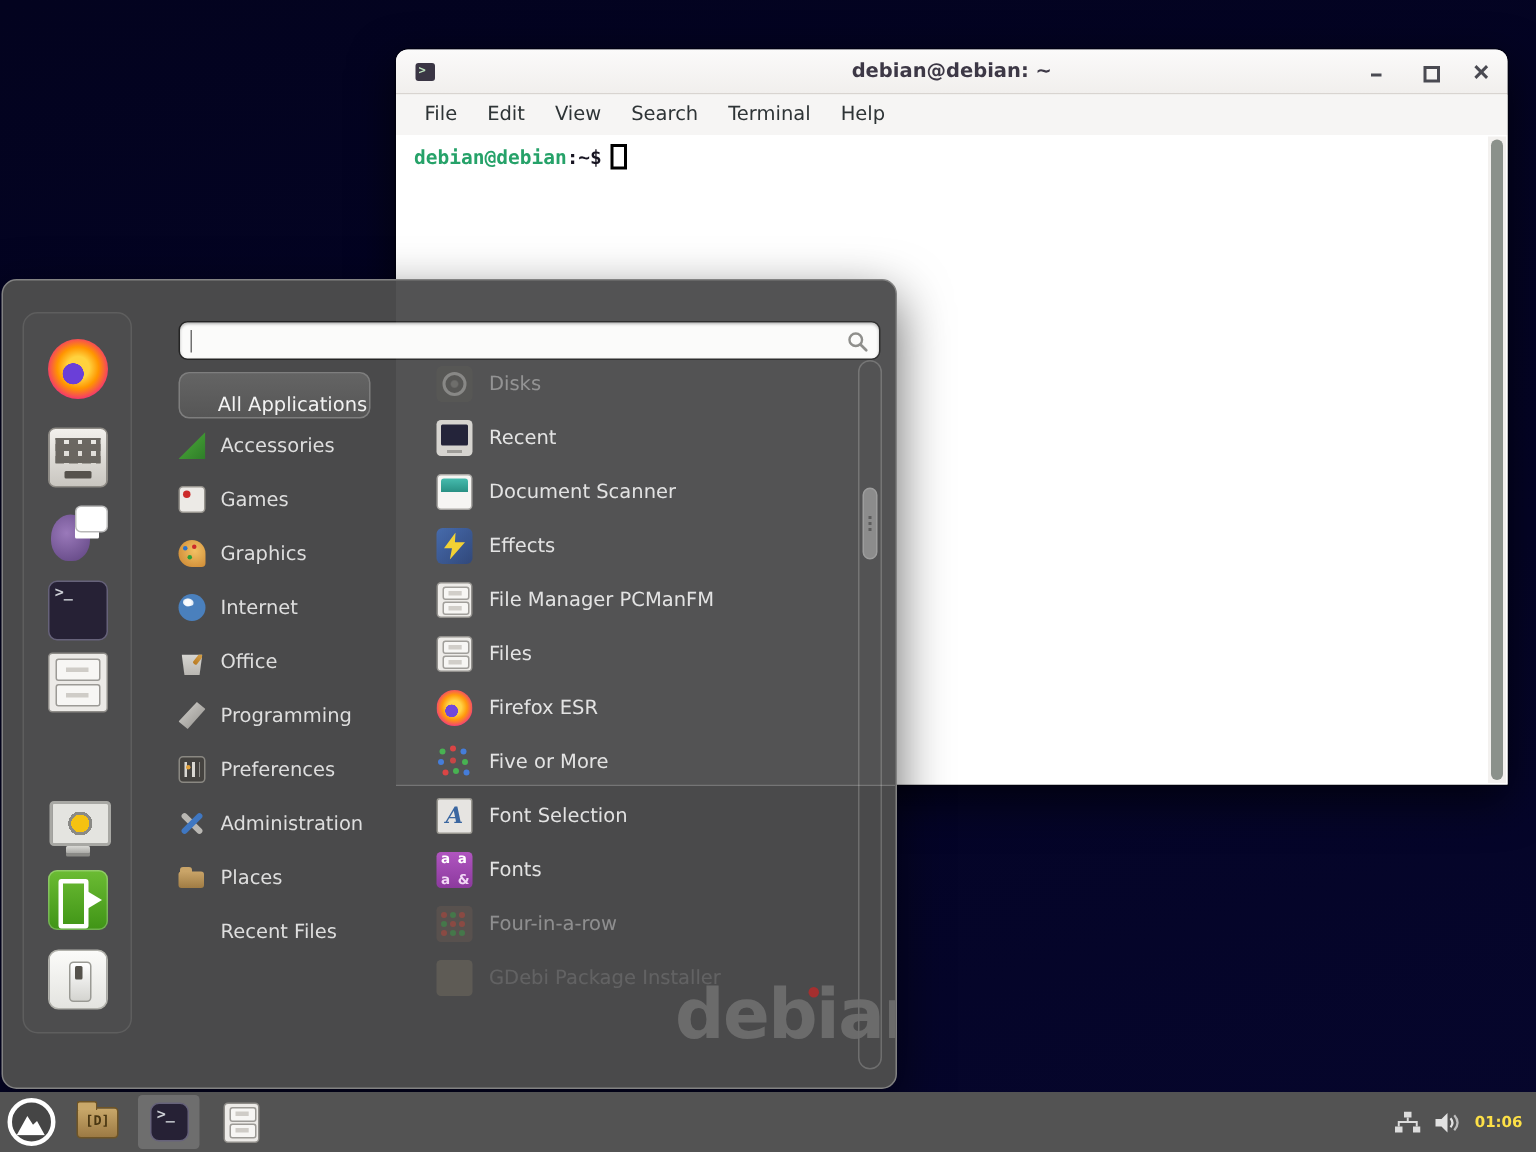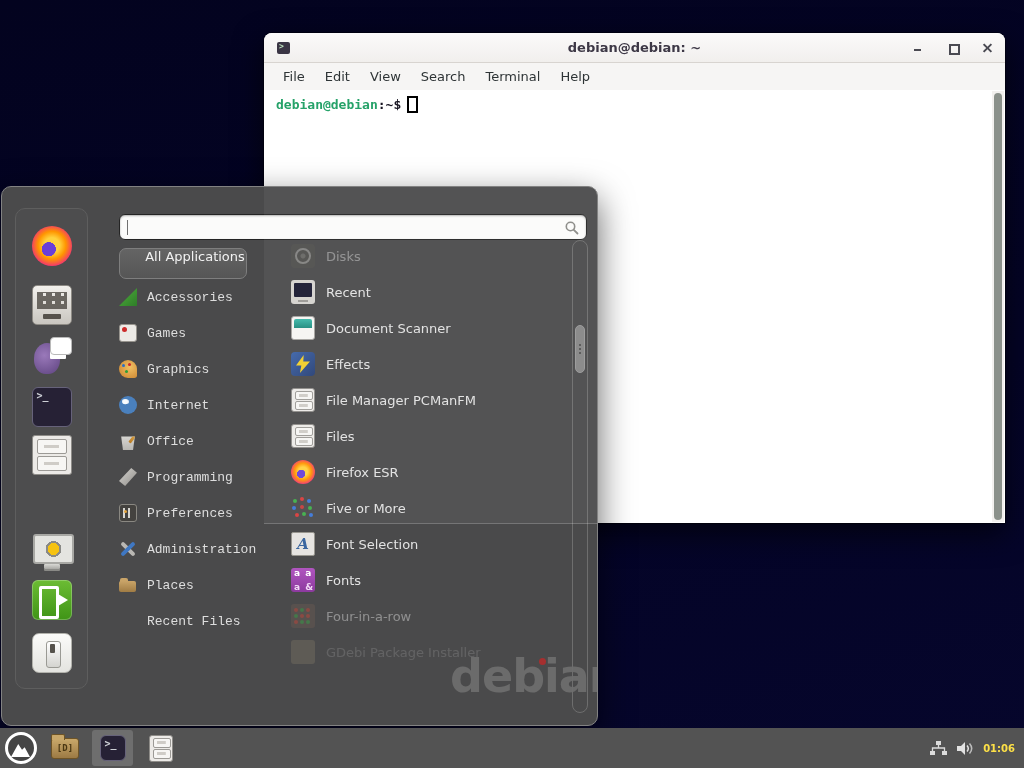--- a/index.html
+++ b/index.html
@@ -58,26 +58,26 @@
     background:#fbfbfa;border:1px solid #242424;border-radius:6px;
     box-shadow:inset 0 1px 2px rgba(0,0,0,.3);}
   #search-input{position:absolute;inset:0;border:none;background:transparent;outline:none;
     font:13px "DejaVu Sans",sans-serif;padding:0 24px 0 8px;color:#333;}
   .caret{position:absolute;left:7px;top:5px;width:1px;height:15px;background:#707070;}
   .mag{position:absolute;right:6px;top:5px;width:16px;height:16px;}
 
   
   #all-apps-btn{position:absolute;left:117px;top:61px;width:128px;height:31px;z-index:2;
     background:linear-gradient(#646464,#565656);border:1px solid #7e7e7e;border-radius:7px;
-    display:flex;align-items:flex-start;justify-content:center;
+    display:flex;align-items:flex-end;justify-content:center;
     font-size:13px;color:#f2f2f2;padding-left:24px;}
 
   
   #categories-list{position:absolute;left:117px;top:92px;width:165px;z-index:2;}
-  .cat{height:36px;display:flex;align-items:center;gap:10px;font-family:Liberation Mono, monospace;}
+  .cat{height:36px;display:flex;align-items:center;gap:10px;}
   .cat .lbl{font-size:13px;color:#dedede;white-space:nowrap;}
   .cicon{width:18px;height:18px;flex:0 0 18px;position:relative;}
 
   
   #apps-list{position:absolute;left:289px;top:51px;width:272px;z-index:2;}
   .app{height:36px;display:flex;align-items:center;gap:11px;}
   .app .lbl{font-size:13px;color:#e2e2e2;white-space:nowrap;}
   .app.faded{opacity:.45;} .app.ghost{opacity:.16;}
   .aicon{width:24px;height:24px;flex:0 0 24px;position:relative;}
 

